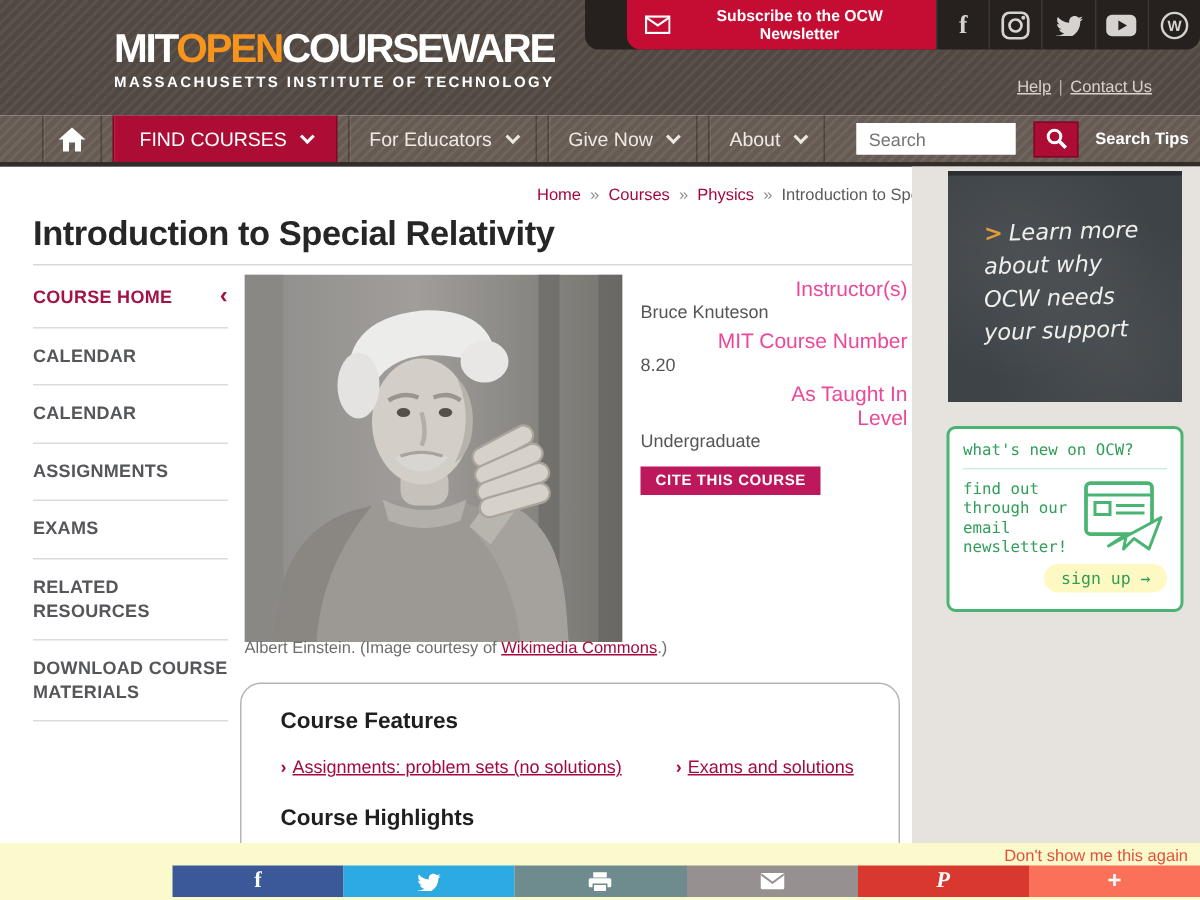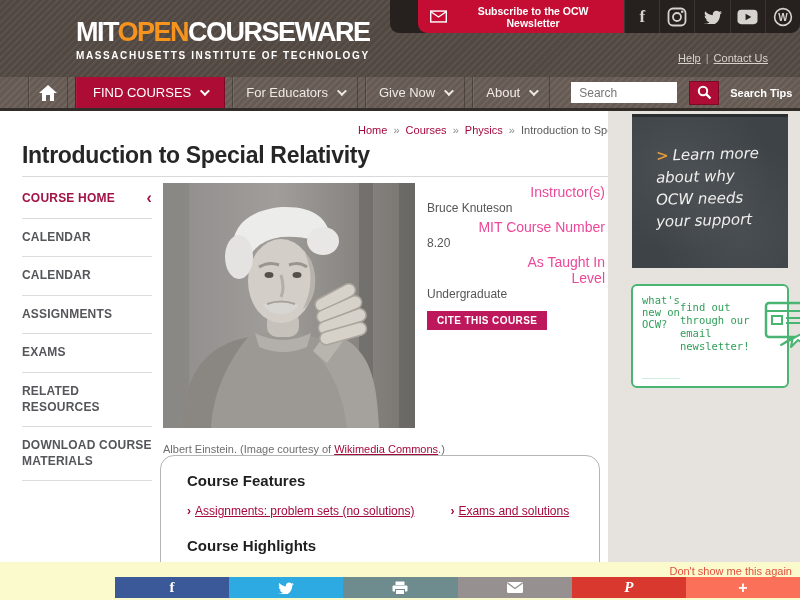--- a/index.html
+++ b/index.html
@@ -58,21 +58,21 @@
 
   
   .sidebar { position:absolute; left:22px; top:180px; width:130px; list-style:none; }
   .sidebar li { padding:11px 0; border-bottom:1px solid #dcdcdc; font-size:12px; font-weight:bold;
     color:#55565a; line-height:1.3; letter-spacing:.2px; cursor:pointer; }
   .sidebar li.active { color:#a31245; }
   .chev-left { float:right; font-size:16px; line-height:14px; font-weight:bold; }
 
   
   .photo { position:absolute; left:163px; top:183px; width:252px; height:245px; }
-  .caption { position:absolute; left:163px; top:443px; width:440px; font-size:11px; color:#6e6e6e; }
+  .caption { position:absolute; left:163px; top:426px; width:440px; font-size:11px; color:#6e6e6e; }
   .caption a { color:#a5093c; text-decoration:underline; cursor:pointer; }
 
   
   .info { position:absolute; left:427px; top:184px; width:178px; }
   .info-label { font-size:14px; font-weight:normal; color:#ec4899; line-height:16px;text-align:right; }
   .info-value { font-size:12px; color:#555; line-height:13px; margin:2px 0 4px; }
   .cite-btn { margin-top:6px; background:#be185d; color:#fff; font-size:10px; font-weight:bold;
     padding:4px 10px; border:none; letter-spacing:.4px; cursor:pointer; font-family:"Liberation Sans",sans-serif; }
 
   
@@ -87,23 +87,23 @@
   
   .right-rail { position:absolute; left:608px; top:111px; width:192px; height:451px; background:#e6e2dd; }
   .chalkboard { position:absolute; left:632px; top:114px; width:156px; height:154px; background:#3e4347;
     background-image:radial-gradient(ellipse at 30% 35%, rgba(255,255,255,.07), transparent 60%),
                      radial-gradient(ellipse at 70% 75%, rgba(255,255,255,.06), transparent 55%);
     border-top:3px solid #2b2e30; padding:26px 0 0 24px; cursor:pointer; z-index:2; }
   .chalk-line { font-size:15px; line-height:22px; font-style:italic; color:#efefec;
     transform:rotate(-1.5deg); font-family:"DejaVu Sans",sans-serif; }
   .chalk-arrow { color:#e59a3c; margin-right:4px; font-style:normal; font-weight:bold; }
 
-  .newsletter-box { position:absolute; left:631px; top:284px; width:158px; height:104px; background:#fff;
+  .newsletter-box { position:absolute; left:631px; top:284px; width:158px; height:124px; background:#fff;
     border:2px solid #4ab573; border-radius:6px; padding:8px 9px 7px;
-    font-family:"DejaVu Sans Mono",monospace; color:#2f9e58; display:flex; flex-direction:row; z-index:2; }
+    font-family:"DejaVu Sans Mono",monospace; color:#2f9e58; display:flex; flex-direction:column; z-index:2; }
   .nl-title { font-size:10.5px; padding-bottom:6px; border-bottom:1px solid #cdeedd; }
   .nl-body { display:flex; margin-top:7px; align-items:flex-start; }
   .nl-text { width:82px; font-size:10.5px; line-height:13px; }
   .nl-icon { margin-left:2px; }
   .nl-signup { margin-top:4px; margin-left:auto; background:#fef9c3; border-radius:11px; padding:3px 11px;
     font-size:11px; cursor:pointer; white-space:nowrap; }
 
   
   .notice-bar { position:absolute; left:0; top:562px; width:800px; height:38px; background:#fbfacd; z-index:5; }
   .dismiss { position:absolute; right:8px; top:3px; font-size:11px; color:#e2503c; cursor:pointer; }

